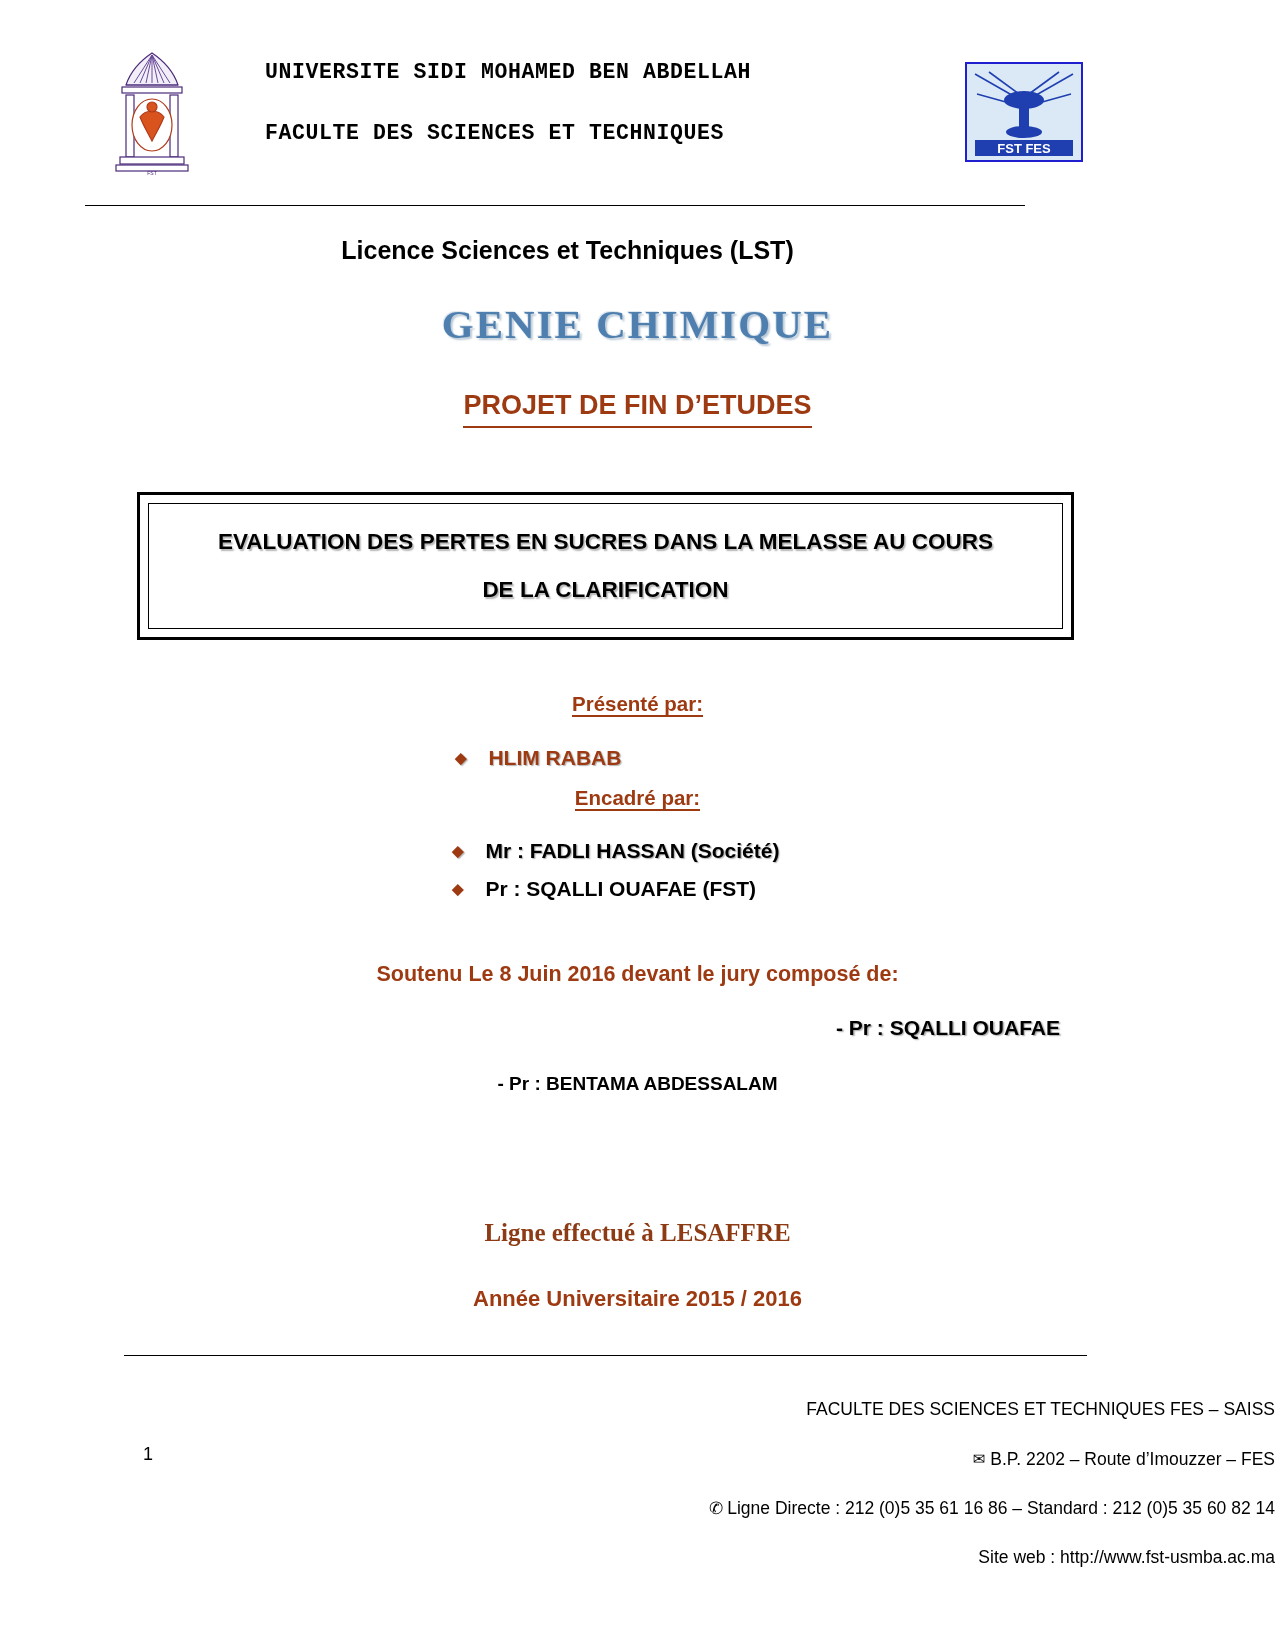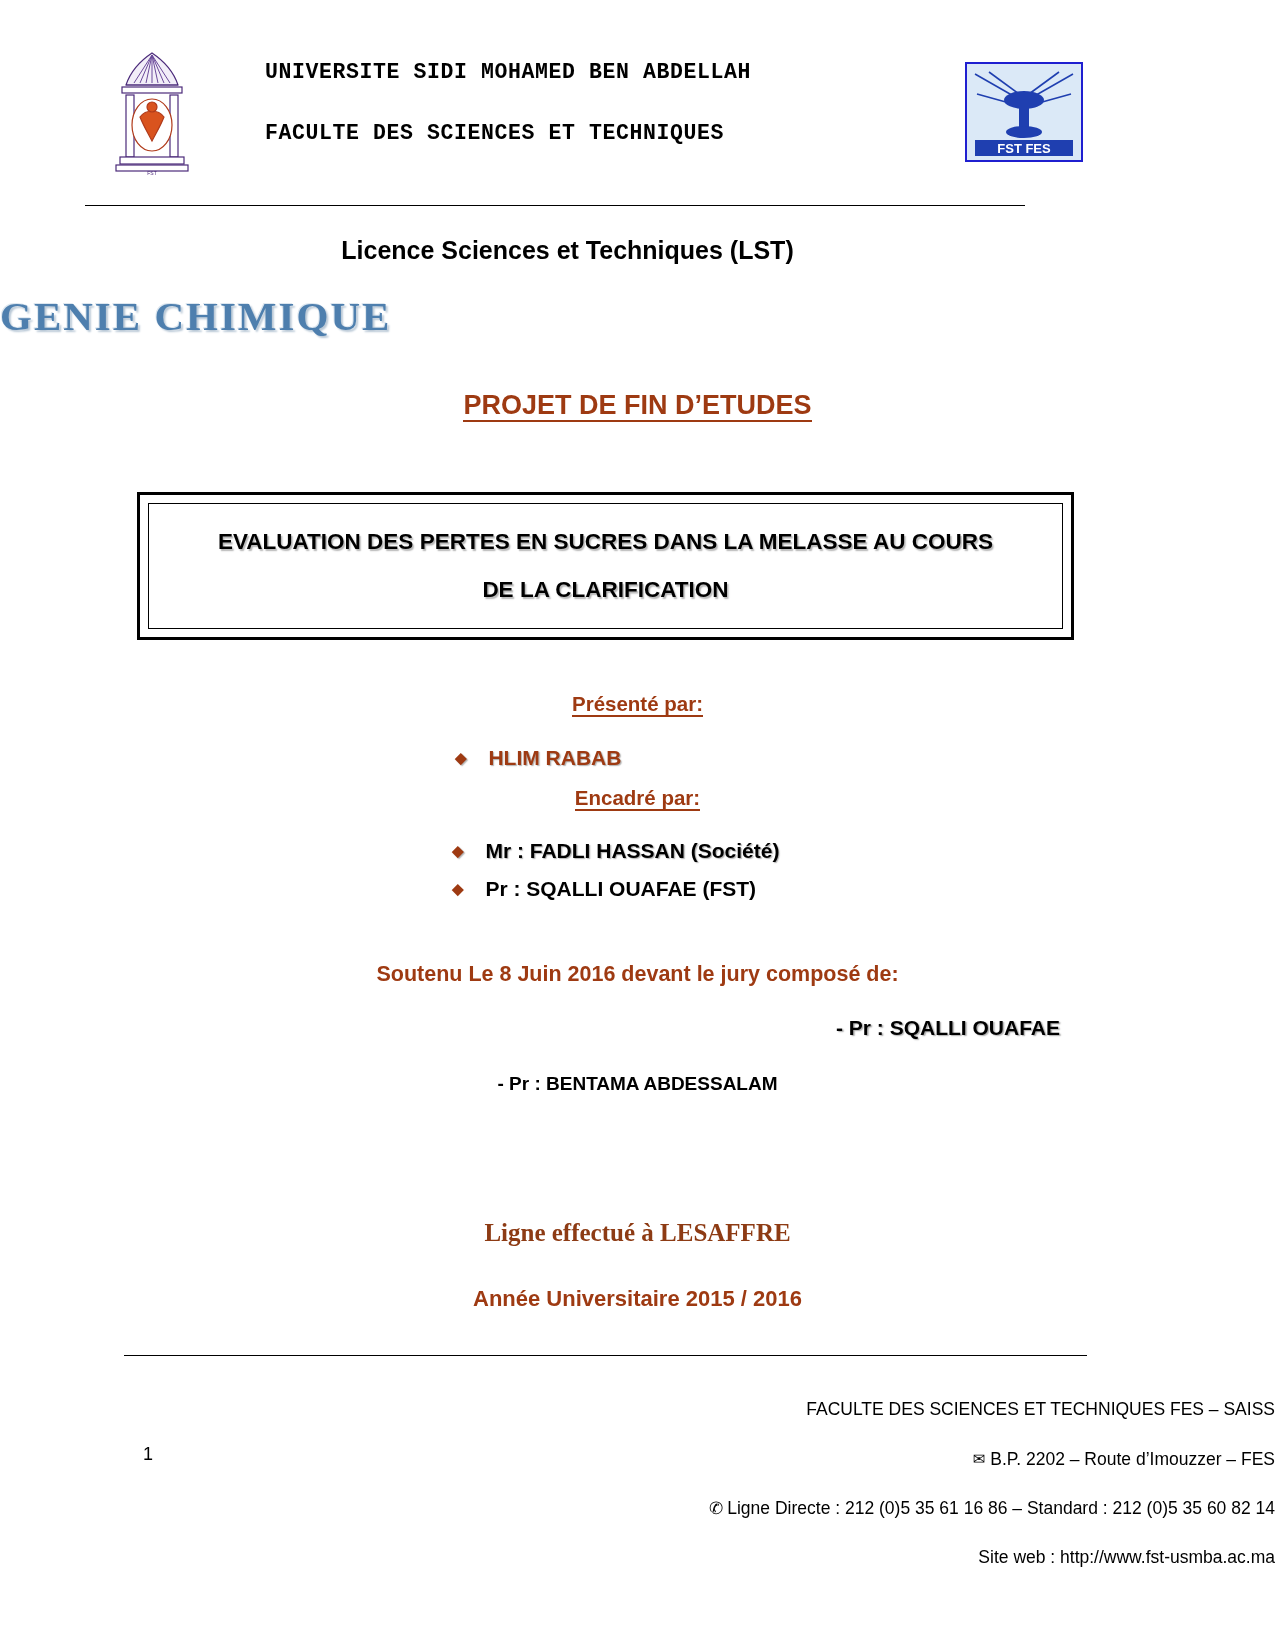--- a/index.html
+++ b/index.html
@@ -76,43 +76,44 @@
     left: 0;
     width: 1051px;
     text-align: center;
     font-size: 25px;
     font-weight: bold;
     color: #000;
     margin-left: 42px;
   }
   .genie {
     position: absolute;
-    top: 292px;
-    left: 0;
-    width: 1275px;
+    top: 300px;
+    left: 0;
+    width: 1275px;
+    text-align: center;
     font-family: "Liberation Serif", serif;
     font-size: 41px;
     font-weight: bold;
     letter-spacing: 2px;
     color: #4e7fae;
     text-shadow: 2px 2px 2px #b9c8d6, -1px -1px 0 #dce6ef;
   }
   .pfe {
     position: absolute;
     top: 390px;
     left: 0;
     width: 1275px;
     text-align: center;
     font-size: 27px;
     font-weight: bold;
     color: #9e3a12;
   }
   .pfe span {
     border-bottom: 2px solid #9e3a12;
-    padding-bottom: 0;
+    padding-bottom: 6px;
   }
 
   
   .title-box-outer {
     position: absolute;
     top: 492px;
     left: 137px;
     width: 937px;
     height: 148px;
     border: 3px solid #000;

